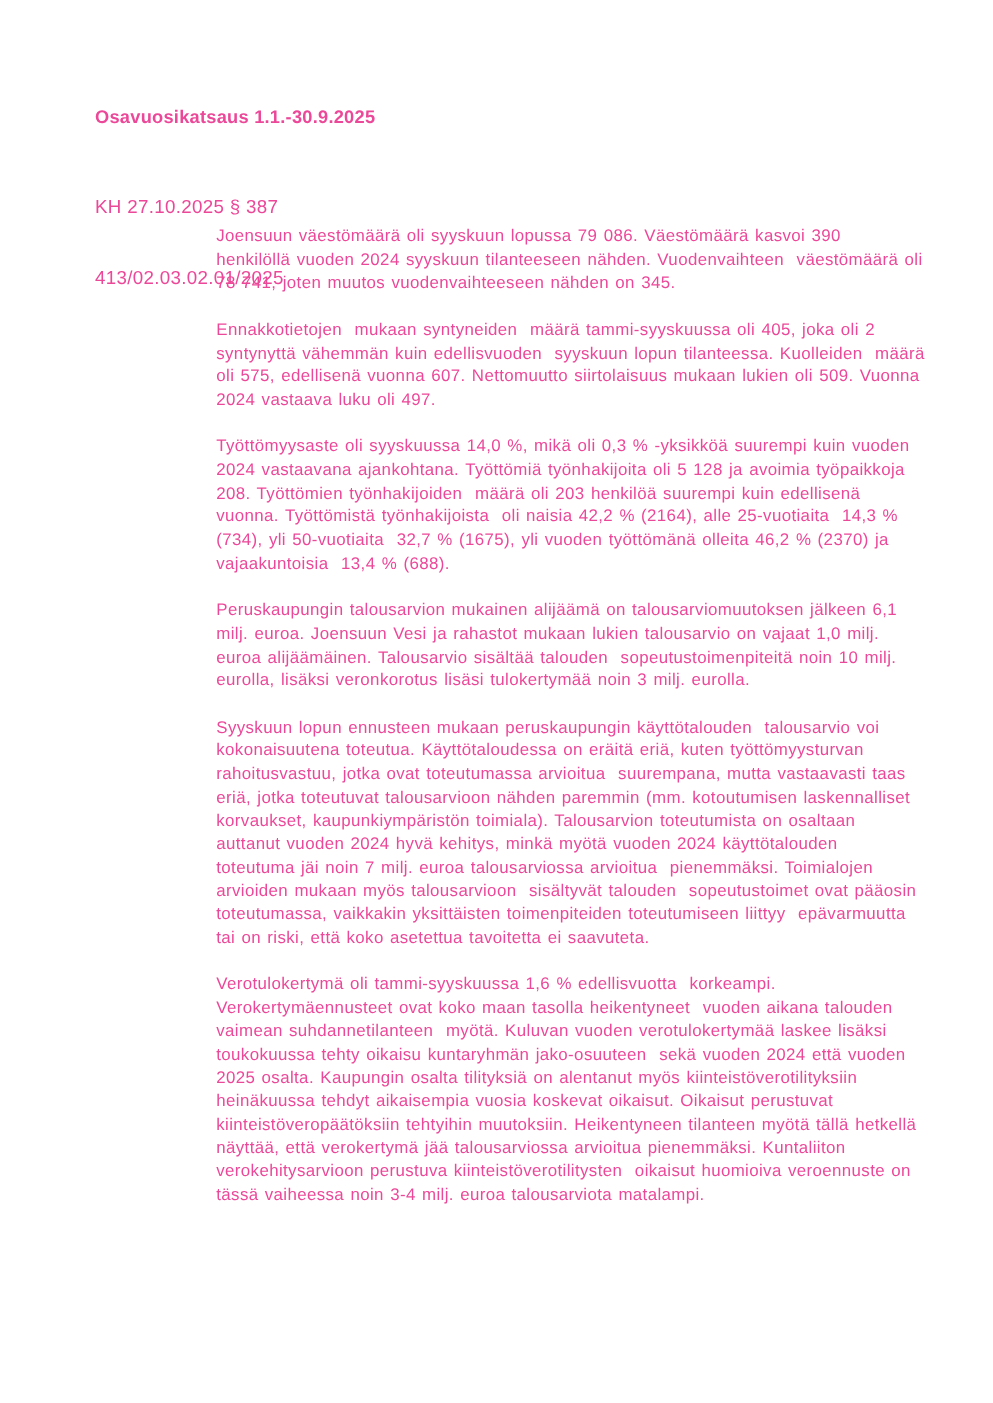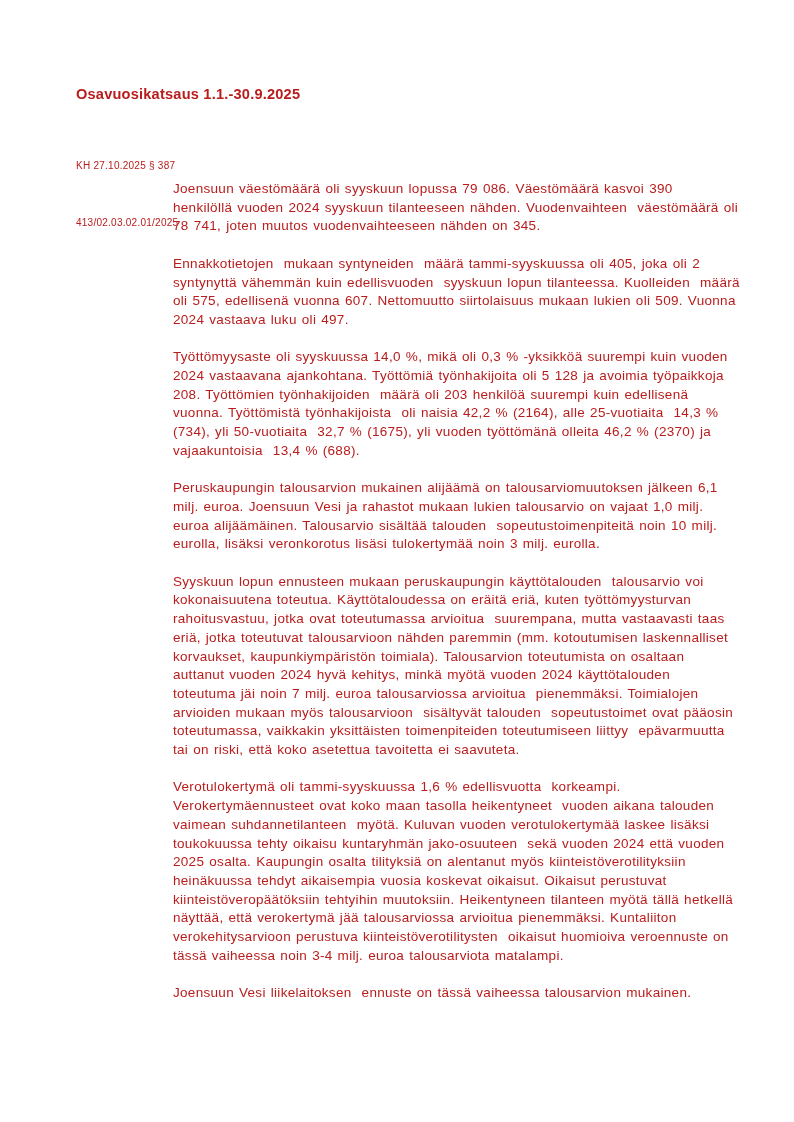--- a/index.html
+++ b/index.html
@@ -7,37 +7,37 @@
     padding: 0;
     background: #ffffff;
   }
   .page {
     position: relative;
     width: 794px;
     height: 1122px;
     background: #ffffff;
     overflow: hidden;
     font-family: "Liberation Sans", sans-serif;
-    color: #b91c1c;
+    color: #ec4899;
   }
   .doc-title {
     position: absolute;
     left: 76px;
     top: 86px;
     margin: 0;
     font-size: 14.6px;
     font-weight: bold;
     letter-spacing: 0.2px;
     white-space: pre;
   }
   .doc-meta {
     position: absolute;
     left: 76px;
     top: 120px;
-    font-size: 10px;
+    font-size: 15px;
     line-height: 18.7px;
     letter-spacing: 0.25px;
     white-space: pre;
   }
   .doc-body {
     position: absolute;
     left: 161px;
     top: 180px;
     width: 600px;
     font-size: 13.5px;
@@ -94,16 +94,15 @@
     <p class="para">Verotulokertymä oli tammi-syyskuussa 1,6 % edellisvuotta  korkeampi.
 Verokertymäennusteet ovat koko maan tasolla heikentyneet  vuoden aikana talouden
 vaimean suhdannetilanteen  myötä. Kuluvan vuoden verotulokertymää laskee lisäksi
 toukokuussa tehty oikaisu kuntaryhmän jako-osuuteen  sekä vuoden 2024 että vuoden
 2025 osalta. Kaupungin osalta tilityksiä on alentanut myös kiinteistöverotilityksiin
 heinäkuussa tehdyt aikaisempia vuosia koskevat oikaisut. Oikaisut perustuvat
 kiinteistöveropäätöksiin tehtyihin muutoksiin. Heikentyneen tilanteen myötä tällä hetkellä
 näyttää, että verokertymä jää talousarviossa arvioitua pienemmäksi. Kuntaliiton
 verokehitysarvioon perustuva kiinteistöverotilitysten  oikaisut huomioiva veroennuste on
 tässä vaiheessa noin 3-4 milj. euroa talousarviota matalampi.</p>
-    <p class="para">Joensuun Vesi liikelaitoksen  ennuste on tässä vaiheessa talousarvion mukainen.</p>
   </div>
 
 </div>
 
 </body></html>

